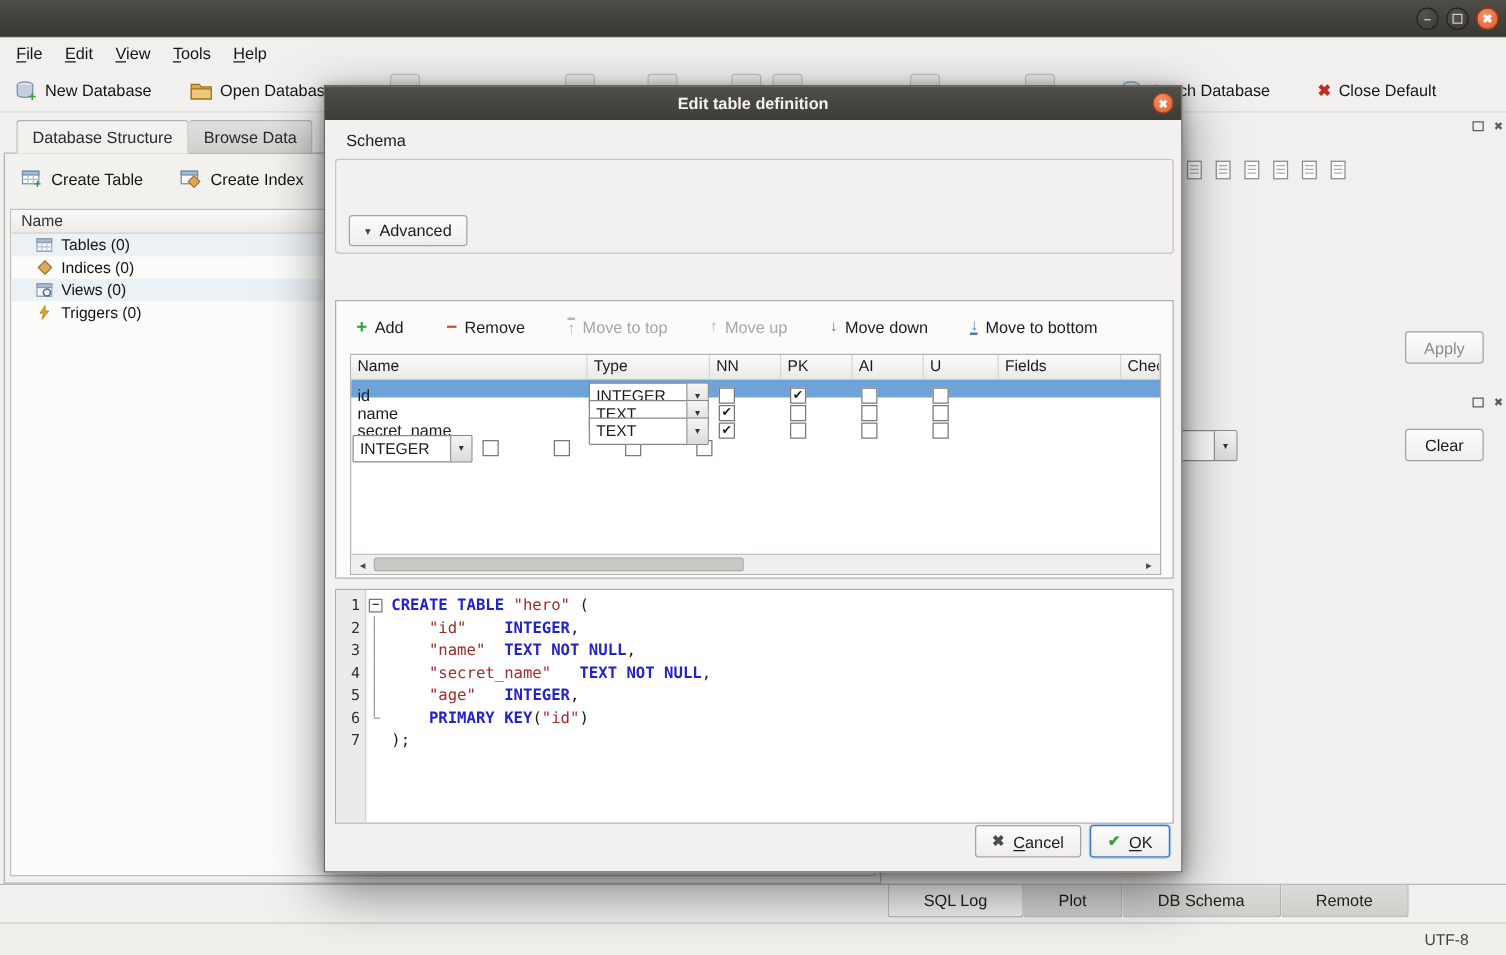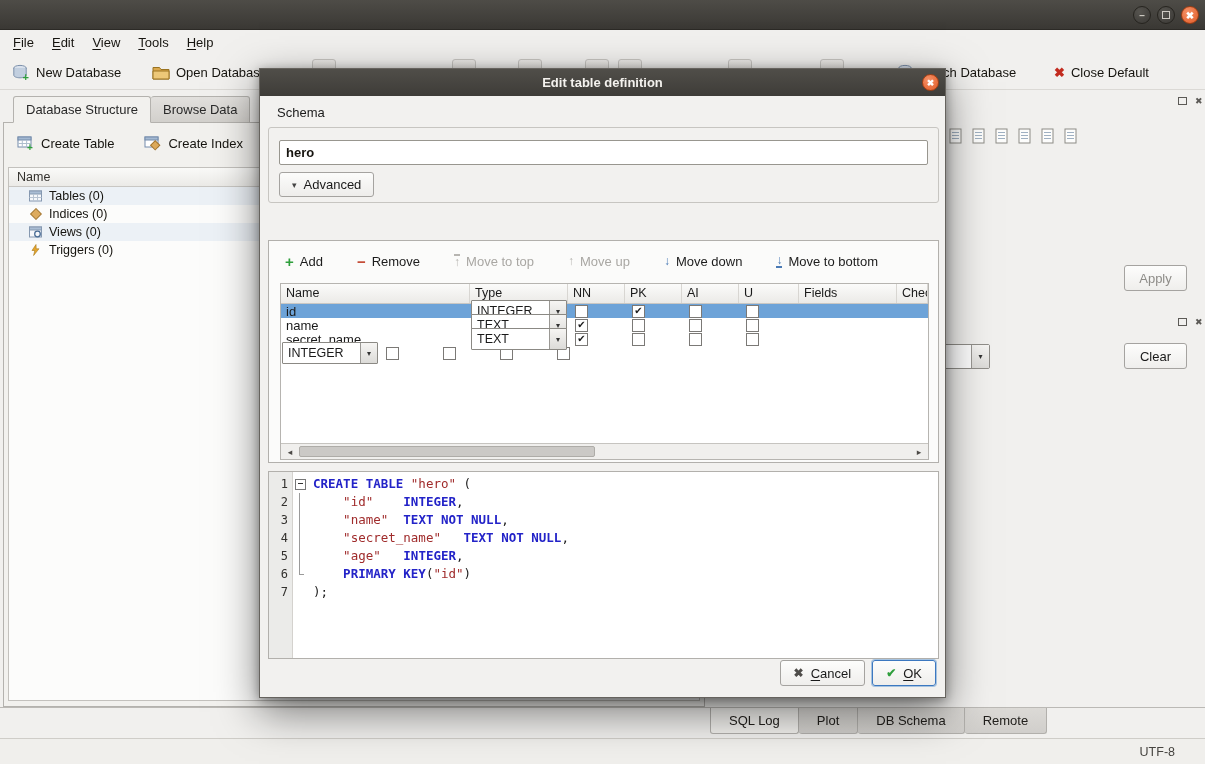--- a/index.html
+++ b/index.html
@@ -42,21 +42,21 @@
   .dclose{font-size:9px;color:#5c5a56}
   .cell-toolbar{position:absolute;left:948px;top:128px;display:flex;gap:8px;align-items:center}
   .side-btn{position:absolute;width:63px;height:26px;display:flex;align-items:center;justify-content:center;border:1px solid #a5a3a0;border-radius:3px;background:linear-gradient(#fdfdfc,#efeeec)}
   .side-btn.dim{color:#8e8c88}
   .partial-combo{position:absolute;left:898px;top:344px;width:92px;height:25px;border:1px solid #908e89;background:#fff;border-radius:2px}
   .pc-arrow{position:absolute;right:0;top:0;bottom:0;width:18px;border-left:1px solid #9a9894;background:linear-gradient(#f6f5f3,#dcdbd8);display:flex;align-items:center;justify-content:center;font-size:8px;color:#333}
 
   
   .dockline{position:absolute;left:0;top:707px;width:1205px;height:1px;background:#bbb9b5}
   .btabbar{position:absolute;left:710px;top:708px;display:flex}
-  .btab{height:26px;padding:0 18px;display:flex;align-items:center;background:linear-gradient(#dcdad6,#d0cecb);border:1px solid #b2b0ac;border-top:none;border-left:none;border-radius:0 0 3px 3px;color:#22201d}
+  .btab{height:26px;padding:0 28px;display:flex;align-items:center;background:linear-gradient(#dcdad6,#d0cecb);border:1px solid #b2b0ac;border-top:none;border-left:none;border-radius:0 0 3px 3px;color:#22201d}
   .btab:first-child{border-left:1px solid #b2b0ac}
   .btab.active{background:#f2f1ee}
   .statusbar{position:absolute;left:0;top:738px;width:1205px;height:26px;background:#f0efec;border-top:1px solid #cfcdc8;display:flex;align-items:center;justify-content:flex-end;padding-right:30px;color:#45433f;font-size:12.5px}
 
   
   .dialog{position:absolute;left:259px;top:68px;width:687px;height:630px;background:#f2f1ef;border:1px solid #66635e;box-shadow:0 14px 40px rgba(0,0,0,.5),0 2px 10px rgba(0,0,0,.35);z-index:10}
   .dlg-titlebar{height:27px;background:linear-gradient(#504e49,#3e3c38);display:flex;align-items:center;justify-content:center;color:#f4f2ee;font-weight:bold;position:relative}
   .dlg-close{position:absolute;right:6px;top:5px;width:17px;height:17px;border-radius:50%;background:radial-gradient(circle at 35% 30%,#f59066,#e15c28);border:1px solid #a33f14;color:#fff;font-size:9px;display:flex;align-items:center;justify-content:center}
   .group-label{position:absolute;left:17px;top:36px}
   .group-frame{position:absolute;left:8px;top:58px;width:671px;height:76px;border:1px solid #c7c5c1;border-radius:3px}
@@ -76,21 +76,21 @@
   .g-add{color:#2f9f3c;font-weight:bold;font-size:15px;line-height:13px}
   .g-rem{color:#c2452f;font-weight:bold;font-size:15px;line-height:13px}
   .g-arr{font-size:12px;color:#4a7ab5;font-weight:bold;line-height:12px}
   .fbtn.disabled .g-arr{color:#b7b5b1}
   .g-arr.bar-t{border-top:2px solid currentColor}
   .g-arr.bar-b{border-bottom:2px solid currentColor}
 
   .fields-table{position:absolute;left:11px;top:42px;width:649px;height:177px;background:#fff;border:1px solid #b6b4b0}
   .ft-header{display:flex;height:20px;background:linear-gradient(#fbfbfa,#ebeae7);border-bottom:1px solid #c9c7c3}
   .ft-h{font-size:12.5px;padding:2px 0 0 5px;border-right:1px solid #d8d6d2;overflow:hidden;white-space:nowrap}
-  .ft-row{display:flex;height:14px;align-items:center}
+  .ft-row{display:flex;height:14px;}
   .ft-row.selected{background:#6da3d8}
   .ft-c{height:25px;display:flex;align-items:center;overflow:hidden;font-size:13px}
   .cc{justify-content:flex-start;padding-left:7px}
   .combo{width:96px;height:22px;margin-left:1px;border:1px solid #8b8984;background:#fff;display:flex;align-items:center;position:relative;border-radius:1px}
   .cmb-t{padding-left:5px;font-size:12.5px}
   .cmb-a{position:absolute;right:0;top:0;bottom:0;width:17px;border-left:1px solid #9a9894;background:linear-gradient(#f6f5f3,#dcdbd8);display:flex;align-items:center;justify-content:center;font-size:8px;color:#333}
   .cb{width:13px;height:13px;border:1px solid #7b7976;background:#fff;display:flex;align-items:center;justify-content:center}
   .ck{font-size:10px;line-height:10px;color:#1c1c1c}
   .hscroll{position:absolute;left:0;right:0;bottom:0;height:16px;background:#f0efed;border-top:1px solid #c6c4c0;display:flex;align-items:center;justify-content:space-between;padding:0 2px}
   .hs-btn{font-size:9px;color:#4c4a47;width:14px;text-align:center}
@@ -339,21 +339,20 @@
 
 <div class="dialog">
   <div class="dlg-titlebar">
     <span>Edit table definition</span>
     <div class="dlg-close">
         <span>✖</span>
       </div>
   </div>
   <div class="group-label">Schema</div>
   <div class="group-frame">
-    <input class="table-name" value="hero" style="">
     <div class="advanced-btn">
       <span class="adv-arrow">▾</span>
       <span>Advanced</span>
     </div>
   </div>
   <div class="dlg-pane">
     <div class="field-toolbar">
         <div class="fbtn">
           <span class="ticon">
             <span class="g-add">+</span>

